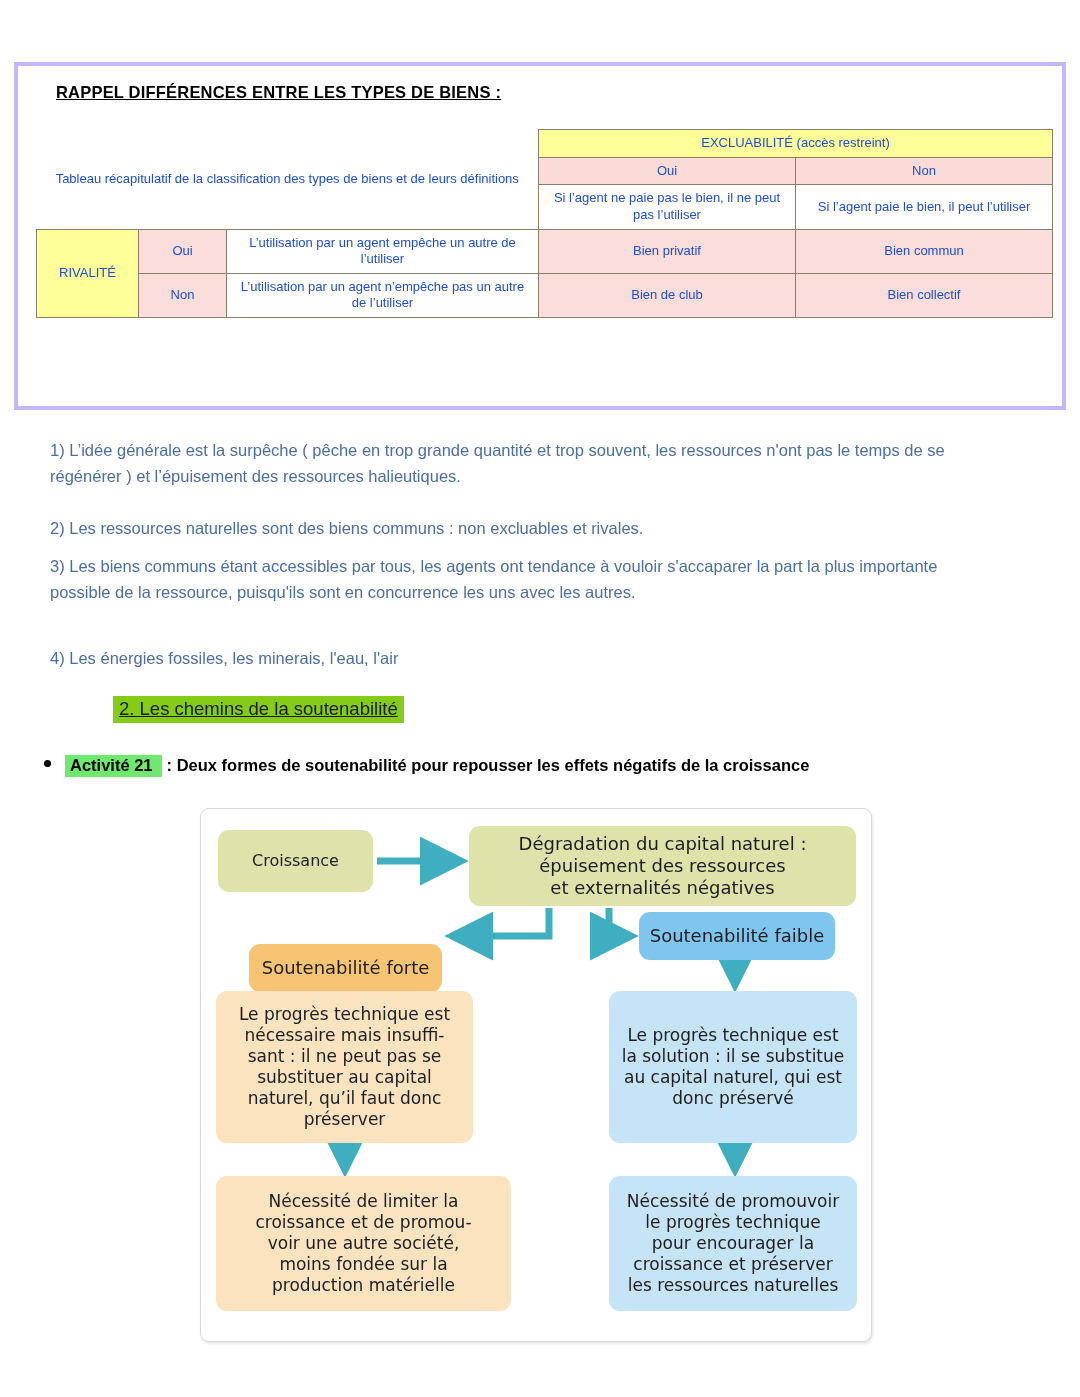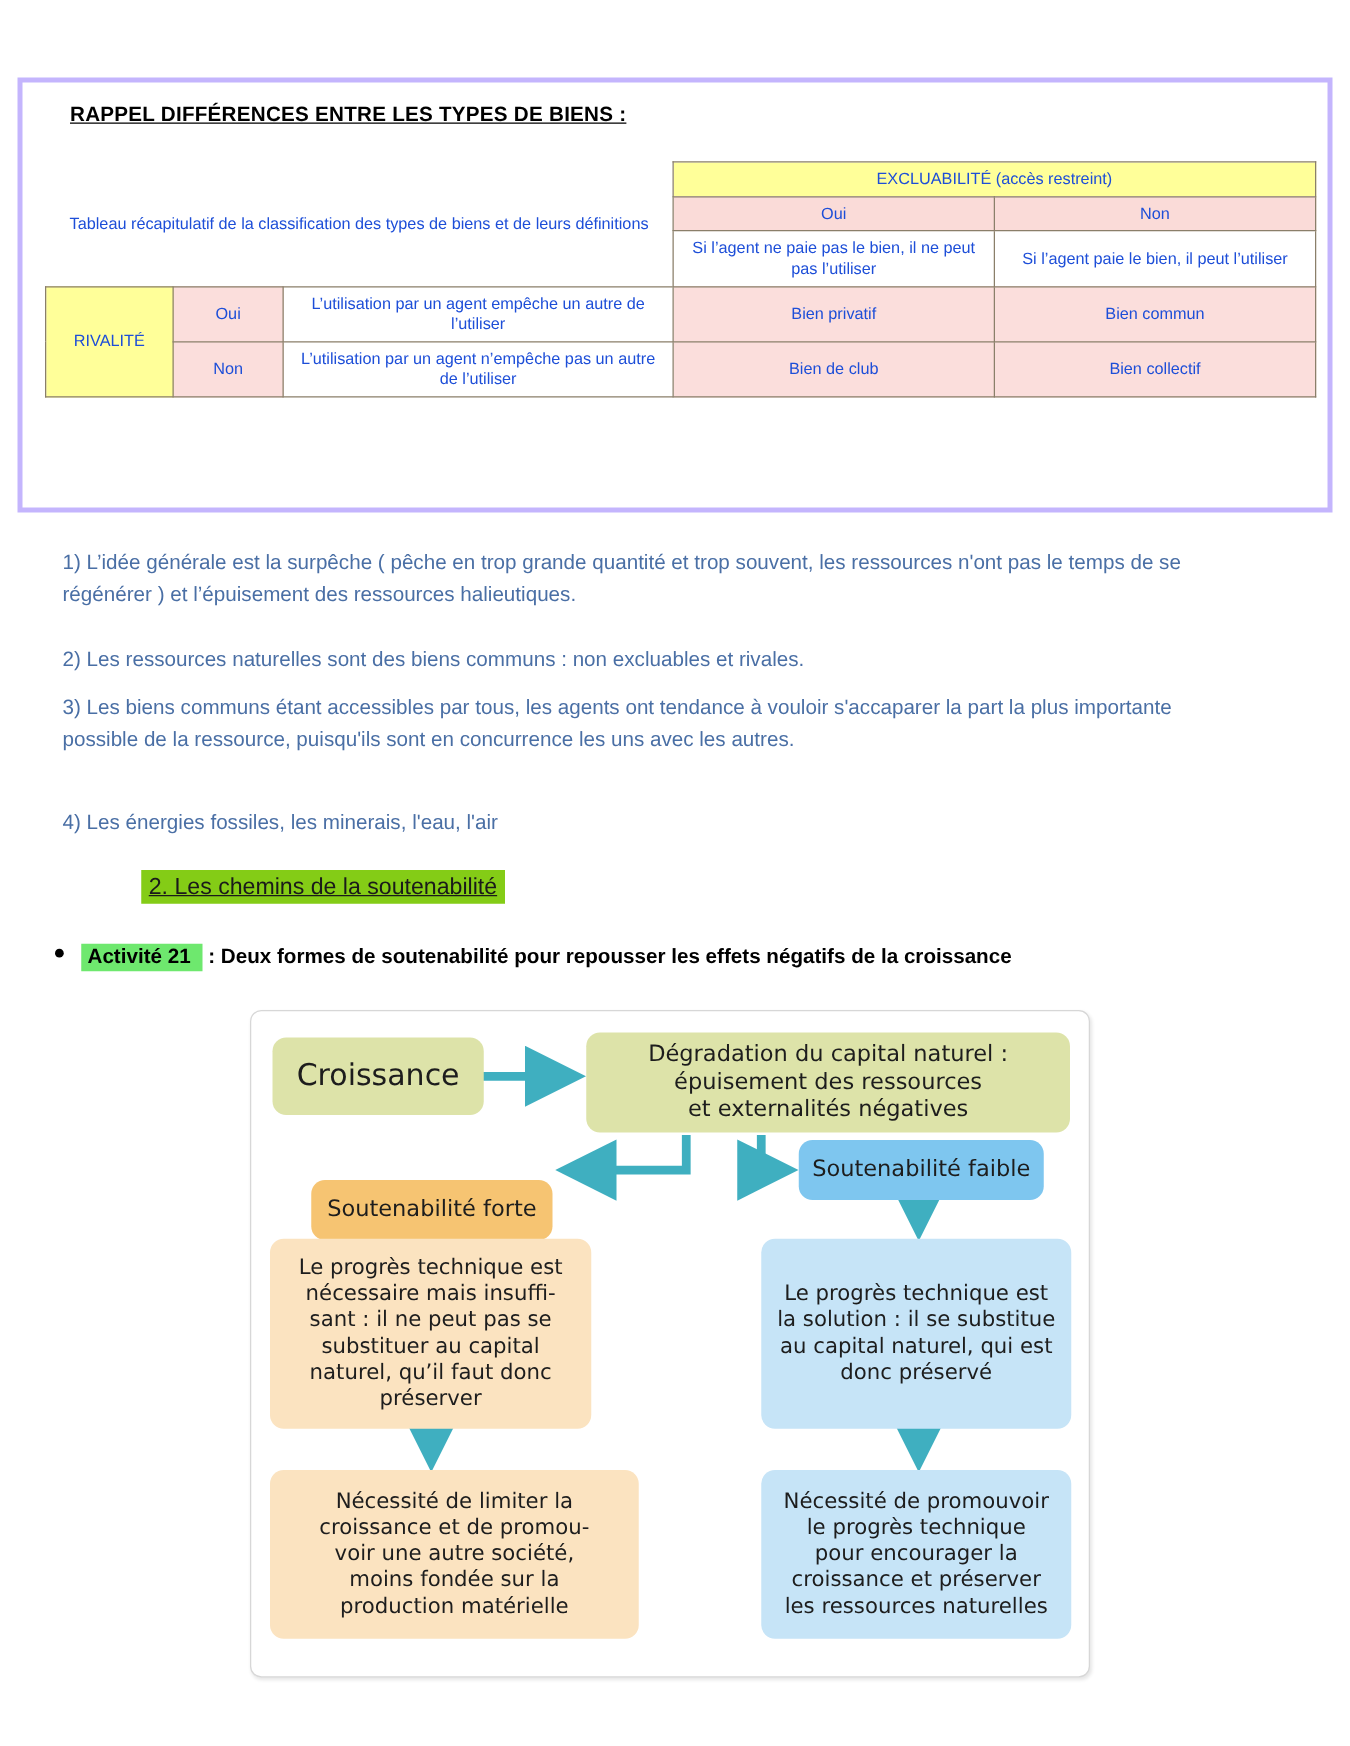--- a/index.html
+++ b/index.html
@@ -150,22 +150,22 @@
     padding: 5px 8px;
     white-space: pre-line;
   }
   .n-green  { background: #dde3a9; }
   .n-orange { background: #f6c472; }
   .n-blue   { background: #7ec6ef; }
   .n-orangelite { background: #fbe3c0; }
   .n-bluelite   { background: #c6e4f7; }
 
   .nd-croissance {
-    left: 17px; top: 21px; width: 169px; height: 62px;
-    font-size: 24px;
+    left: 17px; top: 21px; width: 155px; height: 62px;
+    font-size: 16px;
   }
   .nd-degradation {
     left: 268px; top: 17px; width: 387px; height: 80px;
     font-size: 18px;
   }
   .nd-forte {
     left: 48px; top: 103px; width: 193px; height: 48px;
     font-size: 18px;
     margin-top: 32px;
   }

